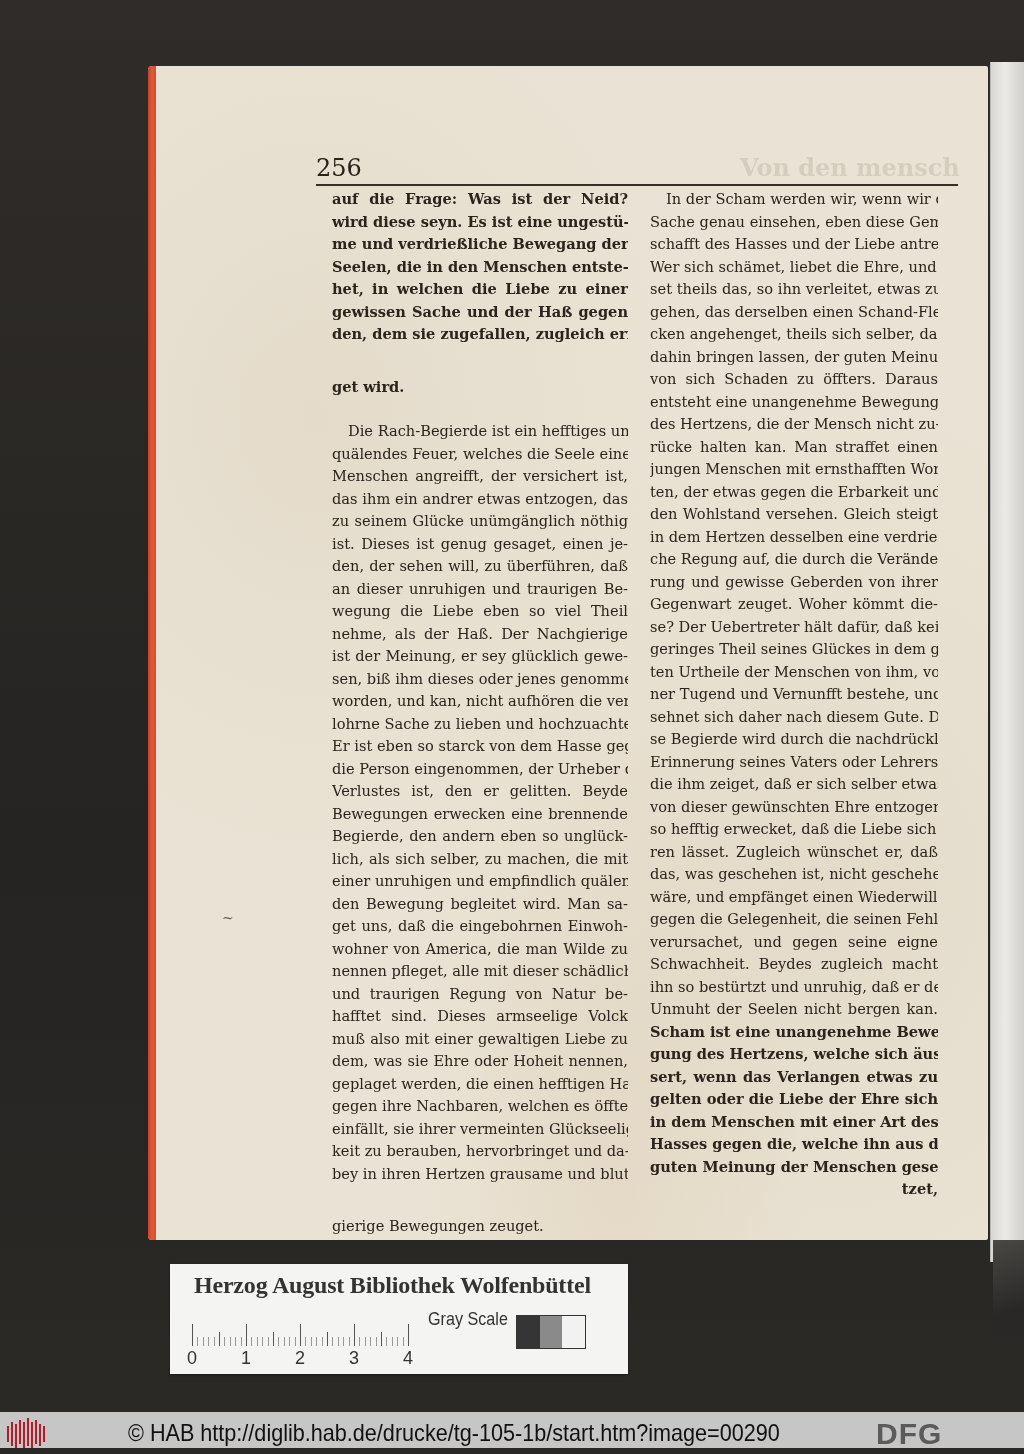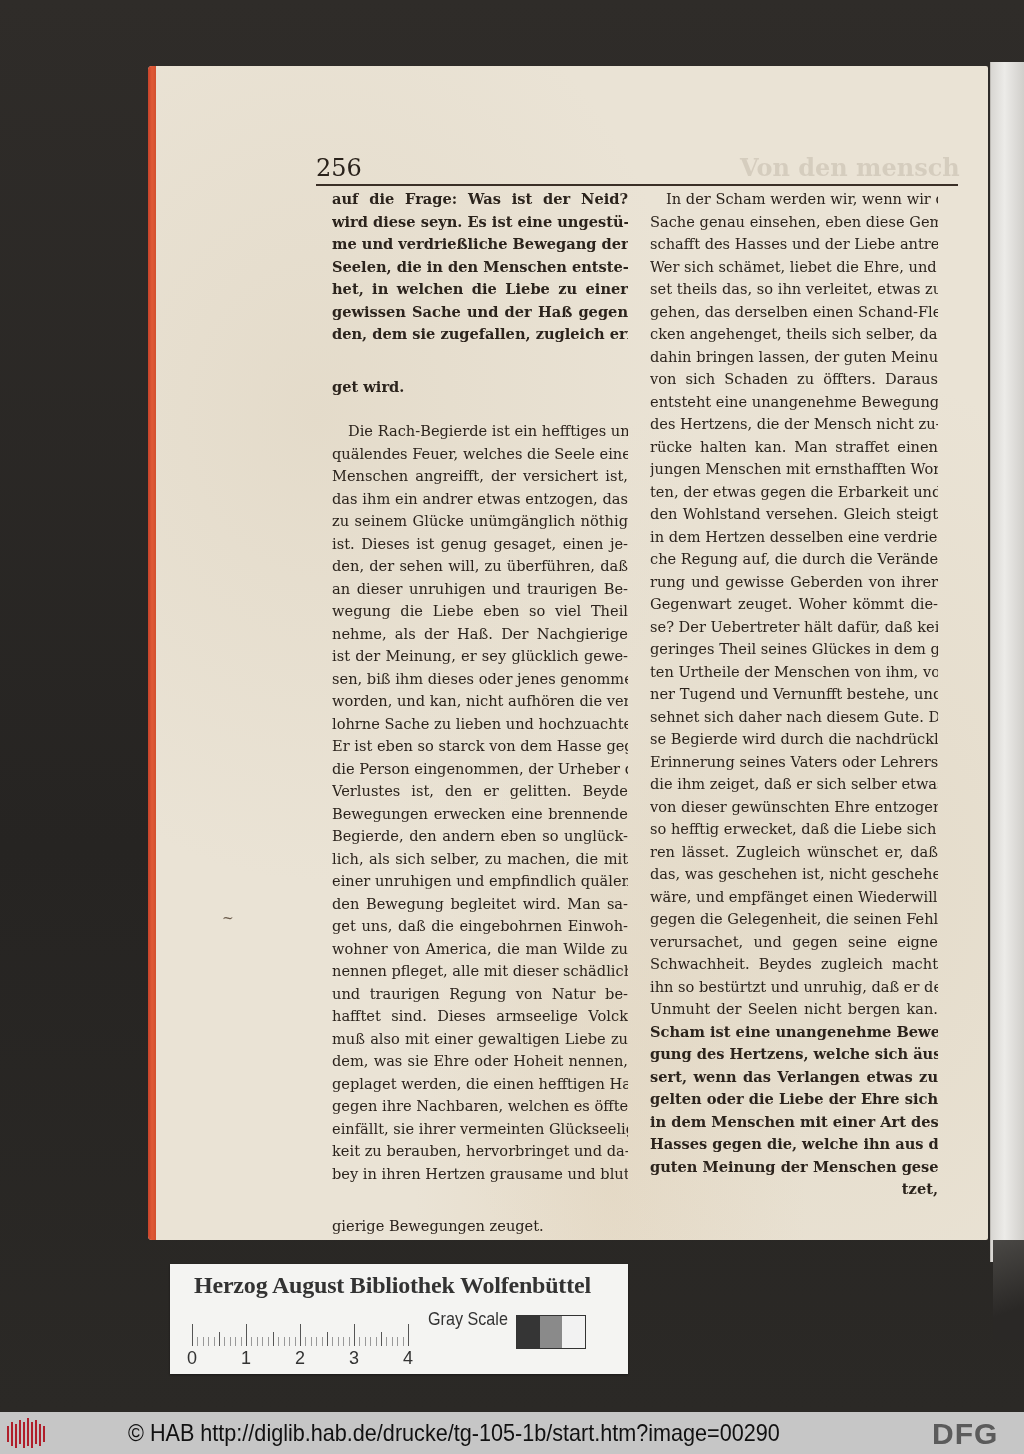--- a/index.html
+++ b/index.html
@@ -88,33 +88,33 @@
       position: absolute; left: 258px; top: 44px;
       font-family: "Liberation Sans", sans-serif; font-size: 19px; color: #333;
       transform: scaleX(0.85); transform-origin: left;
     }
     .gray-scale {
       position: absolute; left: 346px; top: 51px; width: 68px; height: 32px;
       border: 1px solid #333; display: flex;
     }
     .gray-scale span { flex: 1; display: block; }
     .footer {
-      position: absolute; left: 0; top: 1412px; width: 1024px; height: 42px;
+      position: absolute; left: 0; top: 1412px; width: 1024px; height: 36px;
       background: #c6c6c6;
     }
     .hab-logo {
       position: absolute; left: 4px; top: 4px; width: 42px; height: 34px;
     }
     .footer-text {
       position: absolute; left: 128px; top: 7px;
       font-family: "Liberation Sans", sans-serif; font-size: 24px; color: #111;
       transform: scaleX(0.9); transform-origin: left; white-space: nowrap;
     }
     .dfg-logo {
-      position: absolute; left: 932px; top: 5px;
+      position: absolute; left: 876px; top: 5px;
       font-family: "Liberation Sans", sans-serif; font-weight: bold;
       font-size: 30px; color: #5b5b5b; letter-spacing: 1px;
     }
     .mark { position: absolute; left: 222px; top: 910px; font-size: 14px; color: #6a5a4a; }
   </style>
 </head>
 <body>
 
 <div class="backdrop"></div>
 <div class="next-leaf"></div>

